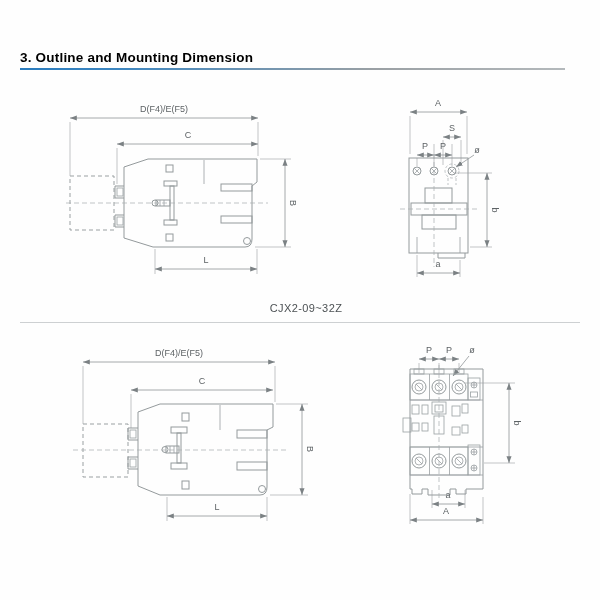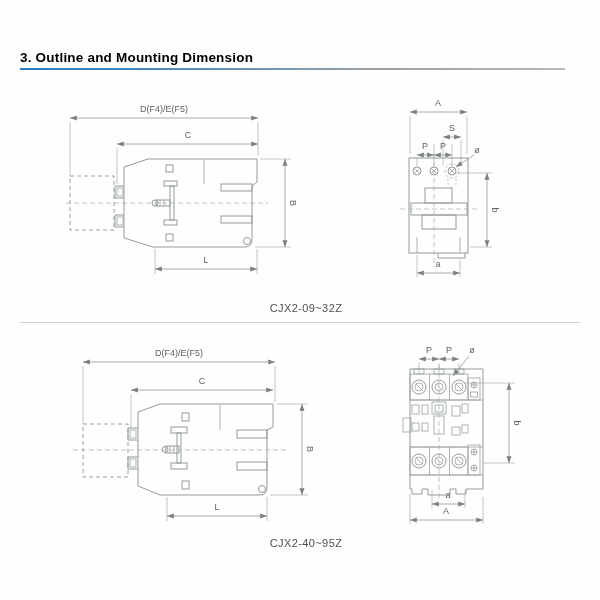--- a/index.html
+++ b/index.html
@@ -321,15 +321,14 @@
     <line class="ext" x1="67" y1="148" x2="67" y2="166"></line>
     <line class="dim" x1="34" y1="162" x2="67" y2="162" marker-start="url(#ar4)" marker-end="url(#ar4)"></line>
     <text x="50" y="156" text-anchor="middle">a</text>
 
     <line class="ext" x1="12" y1="152" x2="12" y2="182"></line>
     <line class="ext" x1="85" y1="155" x2="85" y2="182"></line>
     <line class="dim" x1="12" y1="178" x2="85" y2="178" marker-start="url(#ar4)" marker-end="url(#ar4)"></line>
     <text x="48" y="172" text-anchor="middle">A</text>
   </svg>
 
-  <div class="model-label model-2">CJX2-40~95Z</div>
 
 </div>
 
 </body></html>

